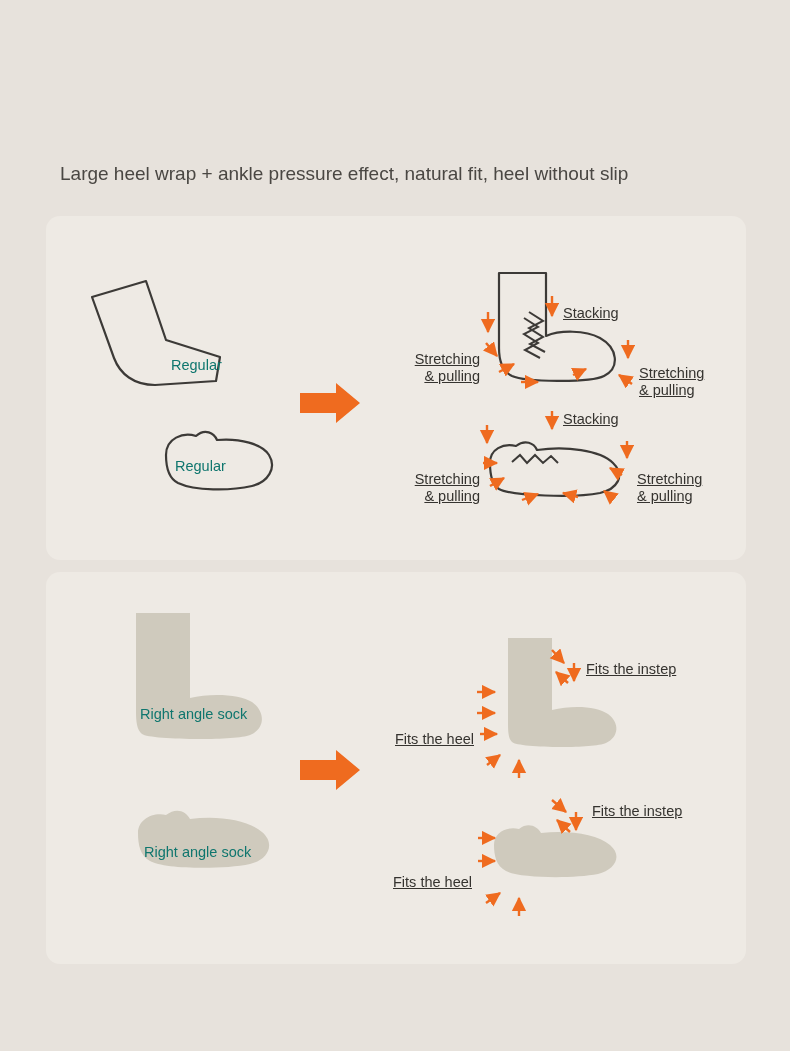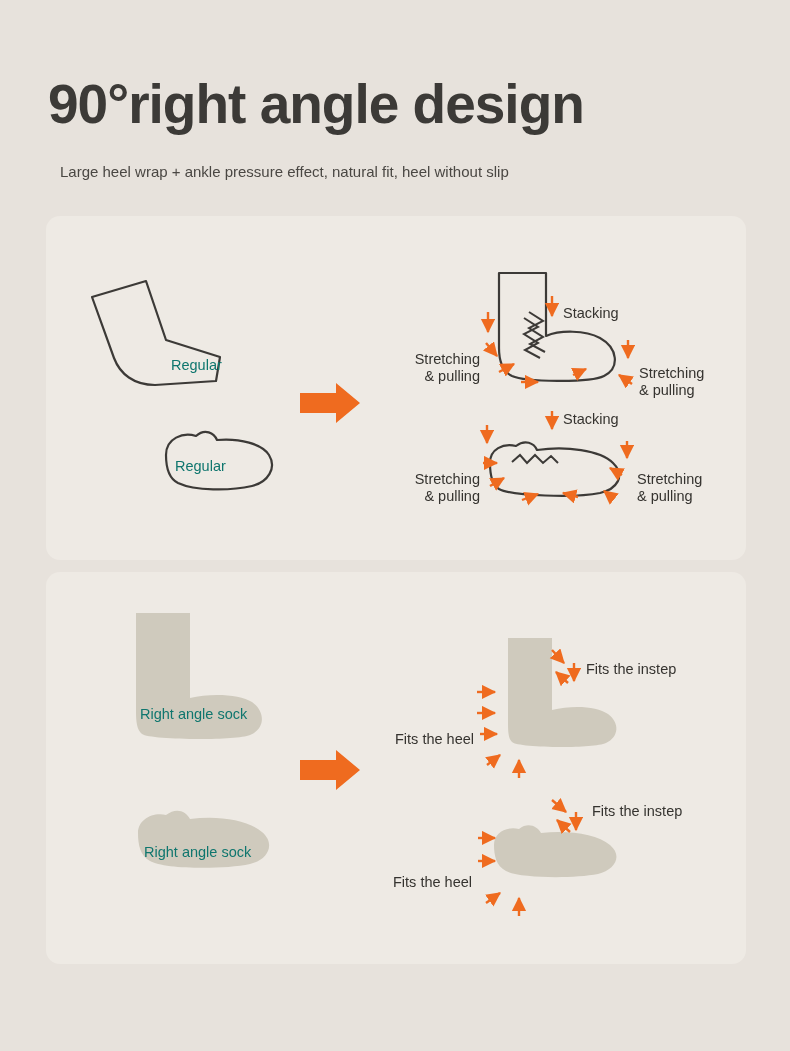--- a/index.html
+++ b/index.html
@@ -27,21 +27,21 @@
     font-size: 55px;
     font-weight: bold;
     color: #3c3a37;
     letter-spacing: -1px;
     white-space: nowrap;
   }
   .subtitle {
     position: absolute;
     left: 60px;
     top: 163px;
-    font-size: 15px;
+    font-size: 19px;
     color: #4a4743;
     white-space: nowrap;
   }
   .panel {
     position: absolute;
     left: 46px;
     width: 700px;
     background: #eeeae4;
     border-radius: 14px;
   }
@@ -55,35 +55,35 @@
     width: 790px;
     height: 1051px;
     pointer-events: none;
   }
   .lbl {
     position: absolute;
     font-size: 14.5px;
     color: #35332f;
     white-space: pre-line;
     line-height: 1.18;
+    text-decoration: underline;
   }
   .lbl.right { text-align: right; }
   .shape-label {
     position: absolute;
     font-size: 14.5px;
     color: #0f766e;
     white-space: nowrap;
   }
 </style>
 </head>
 <body>
 
 <div class="page">
 
-  <div class="title">90°right angle design</div>
   <div class="subtitle">Large heel wrap + ankle pressure effect, natural fit, heel without slip</div>
 
   <div class="panel panel-1"></div>
   <div class="panel panel-2"></div>
 
   <svg class="svg-layer" viewBox="0 0 790 1051" xmlns="http://www.w3.org/2000/svg">
     <defs>
       <marker id="oarrow" markerWidth="7" markerHeight="7" refX="5.5" refY="3" orient="auto">
         <path d="M0,0 L6,3 L0,6 z" fill="#ef6b1f"></path>
       </marker>

